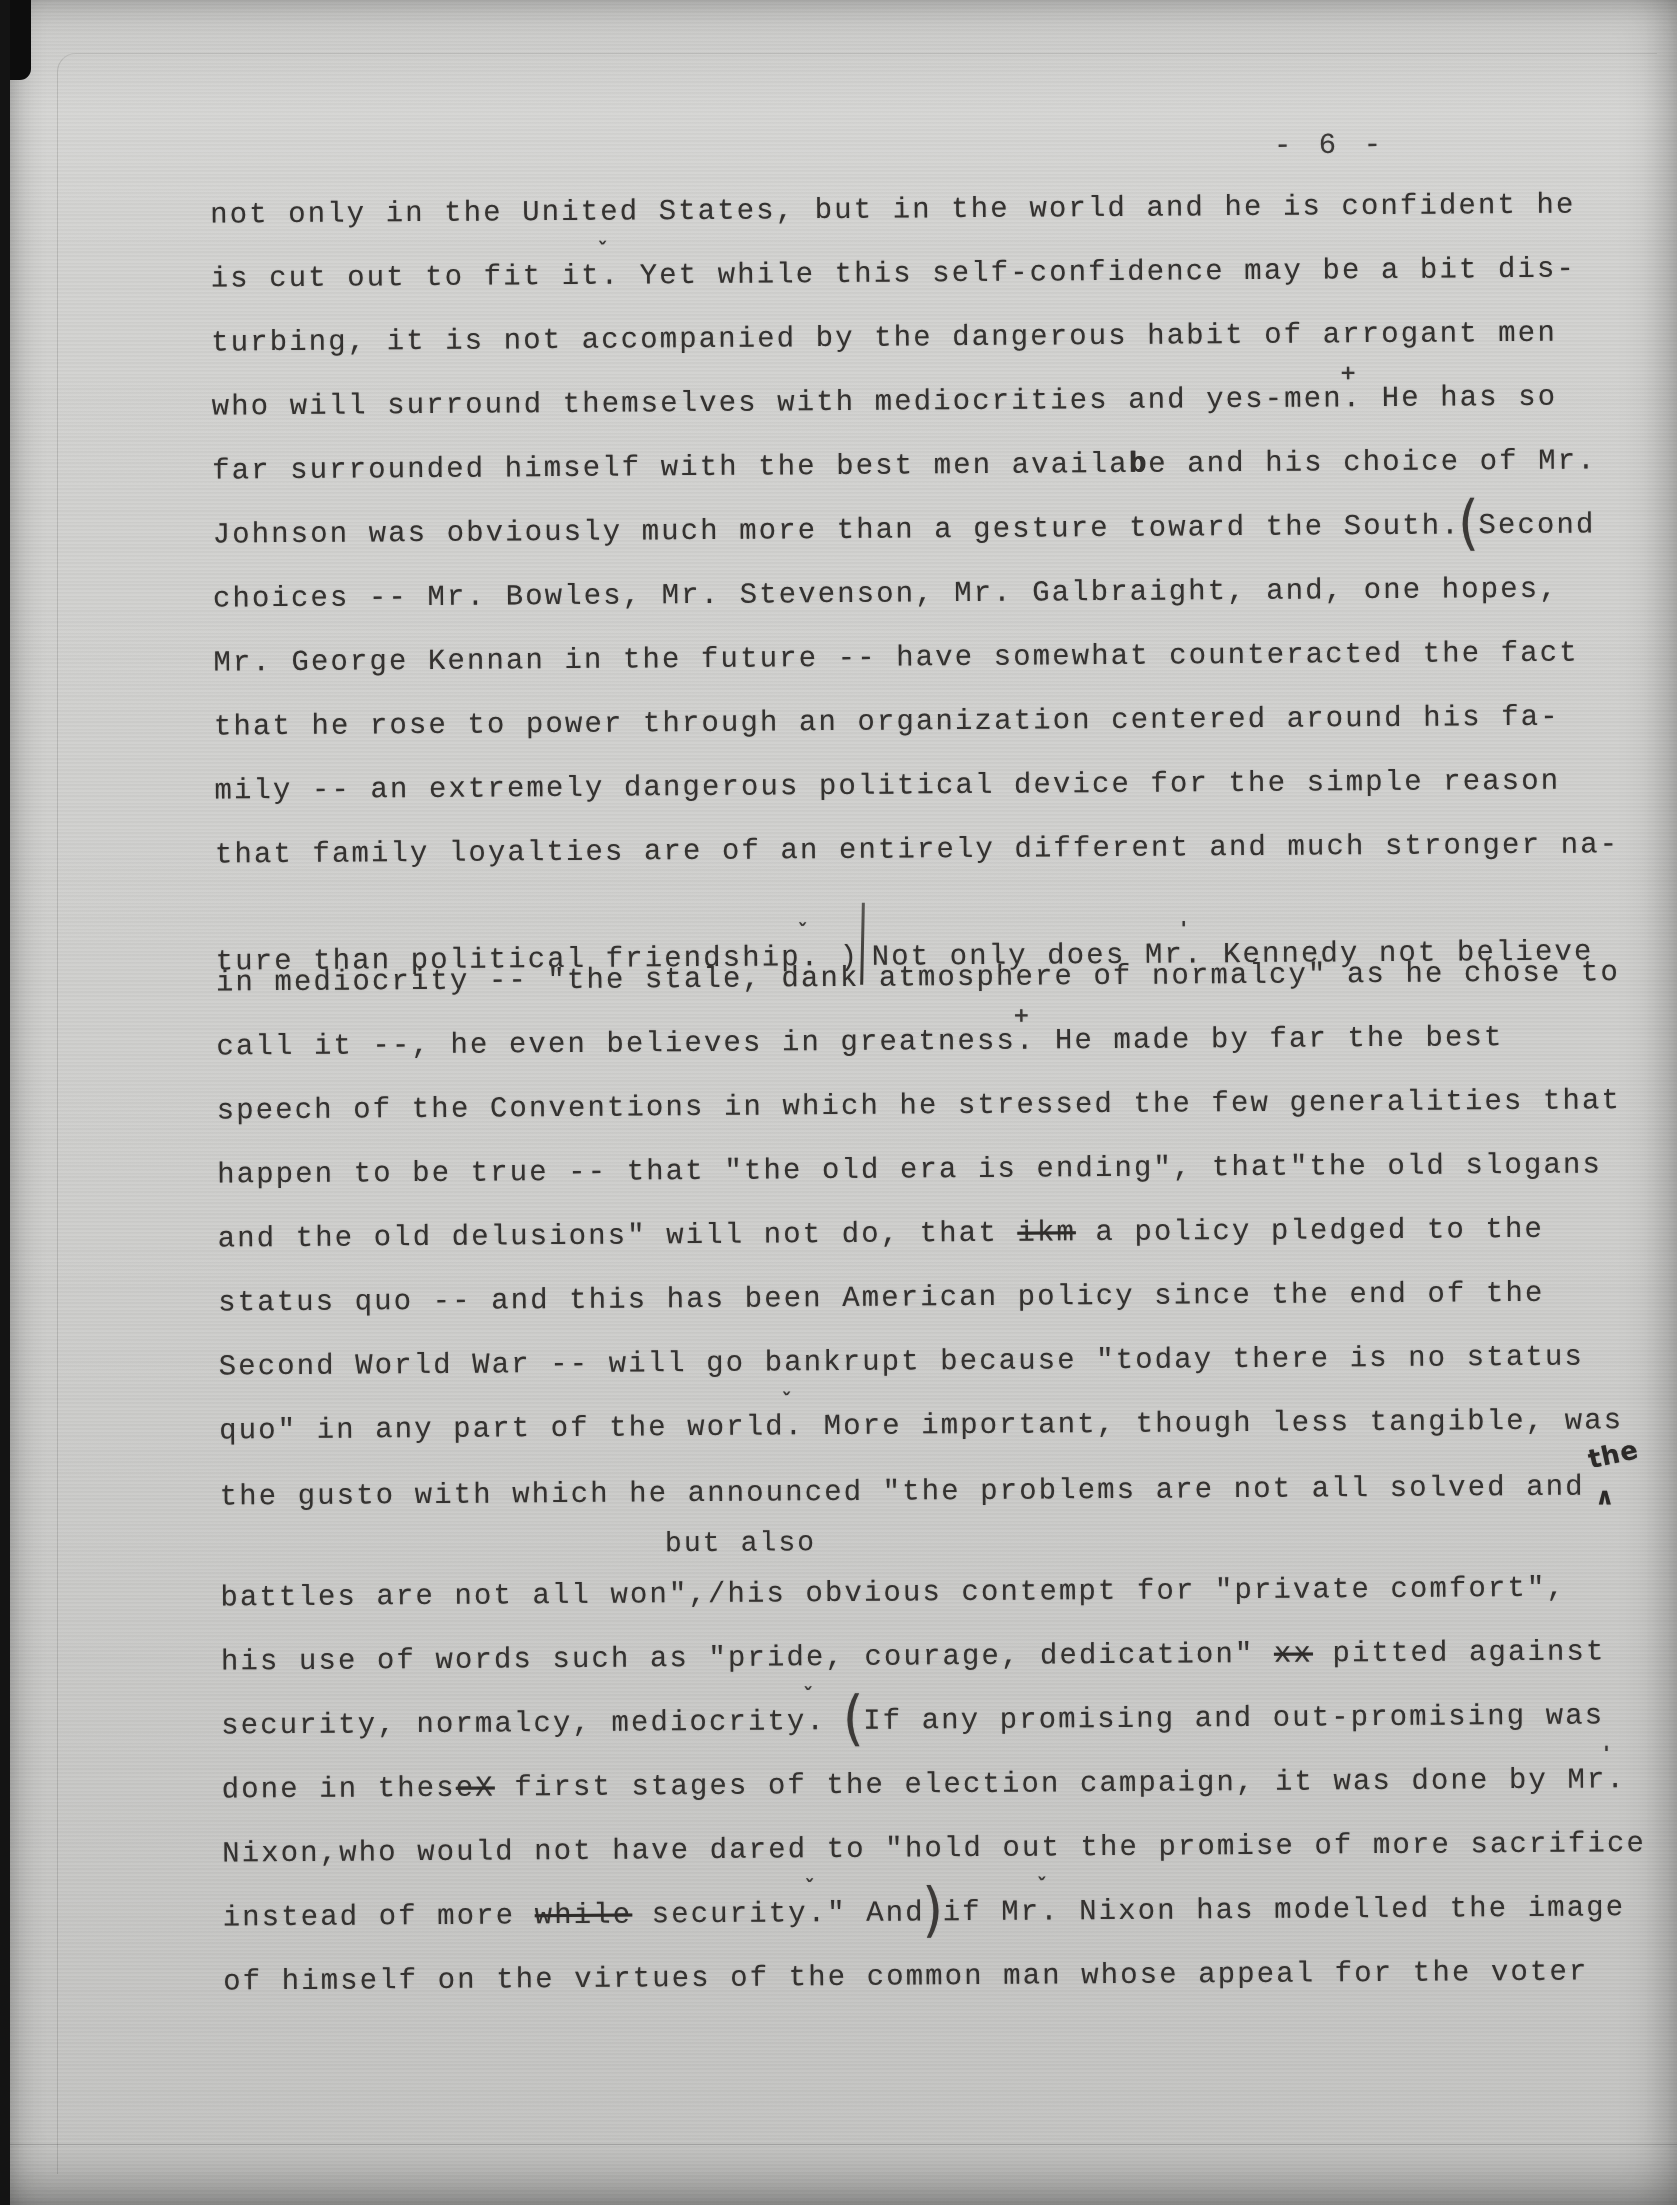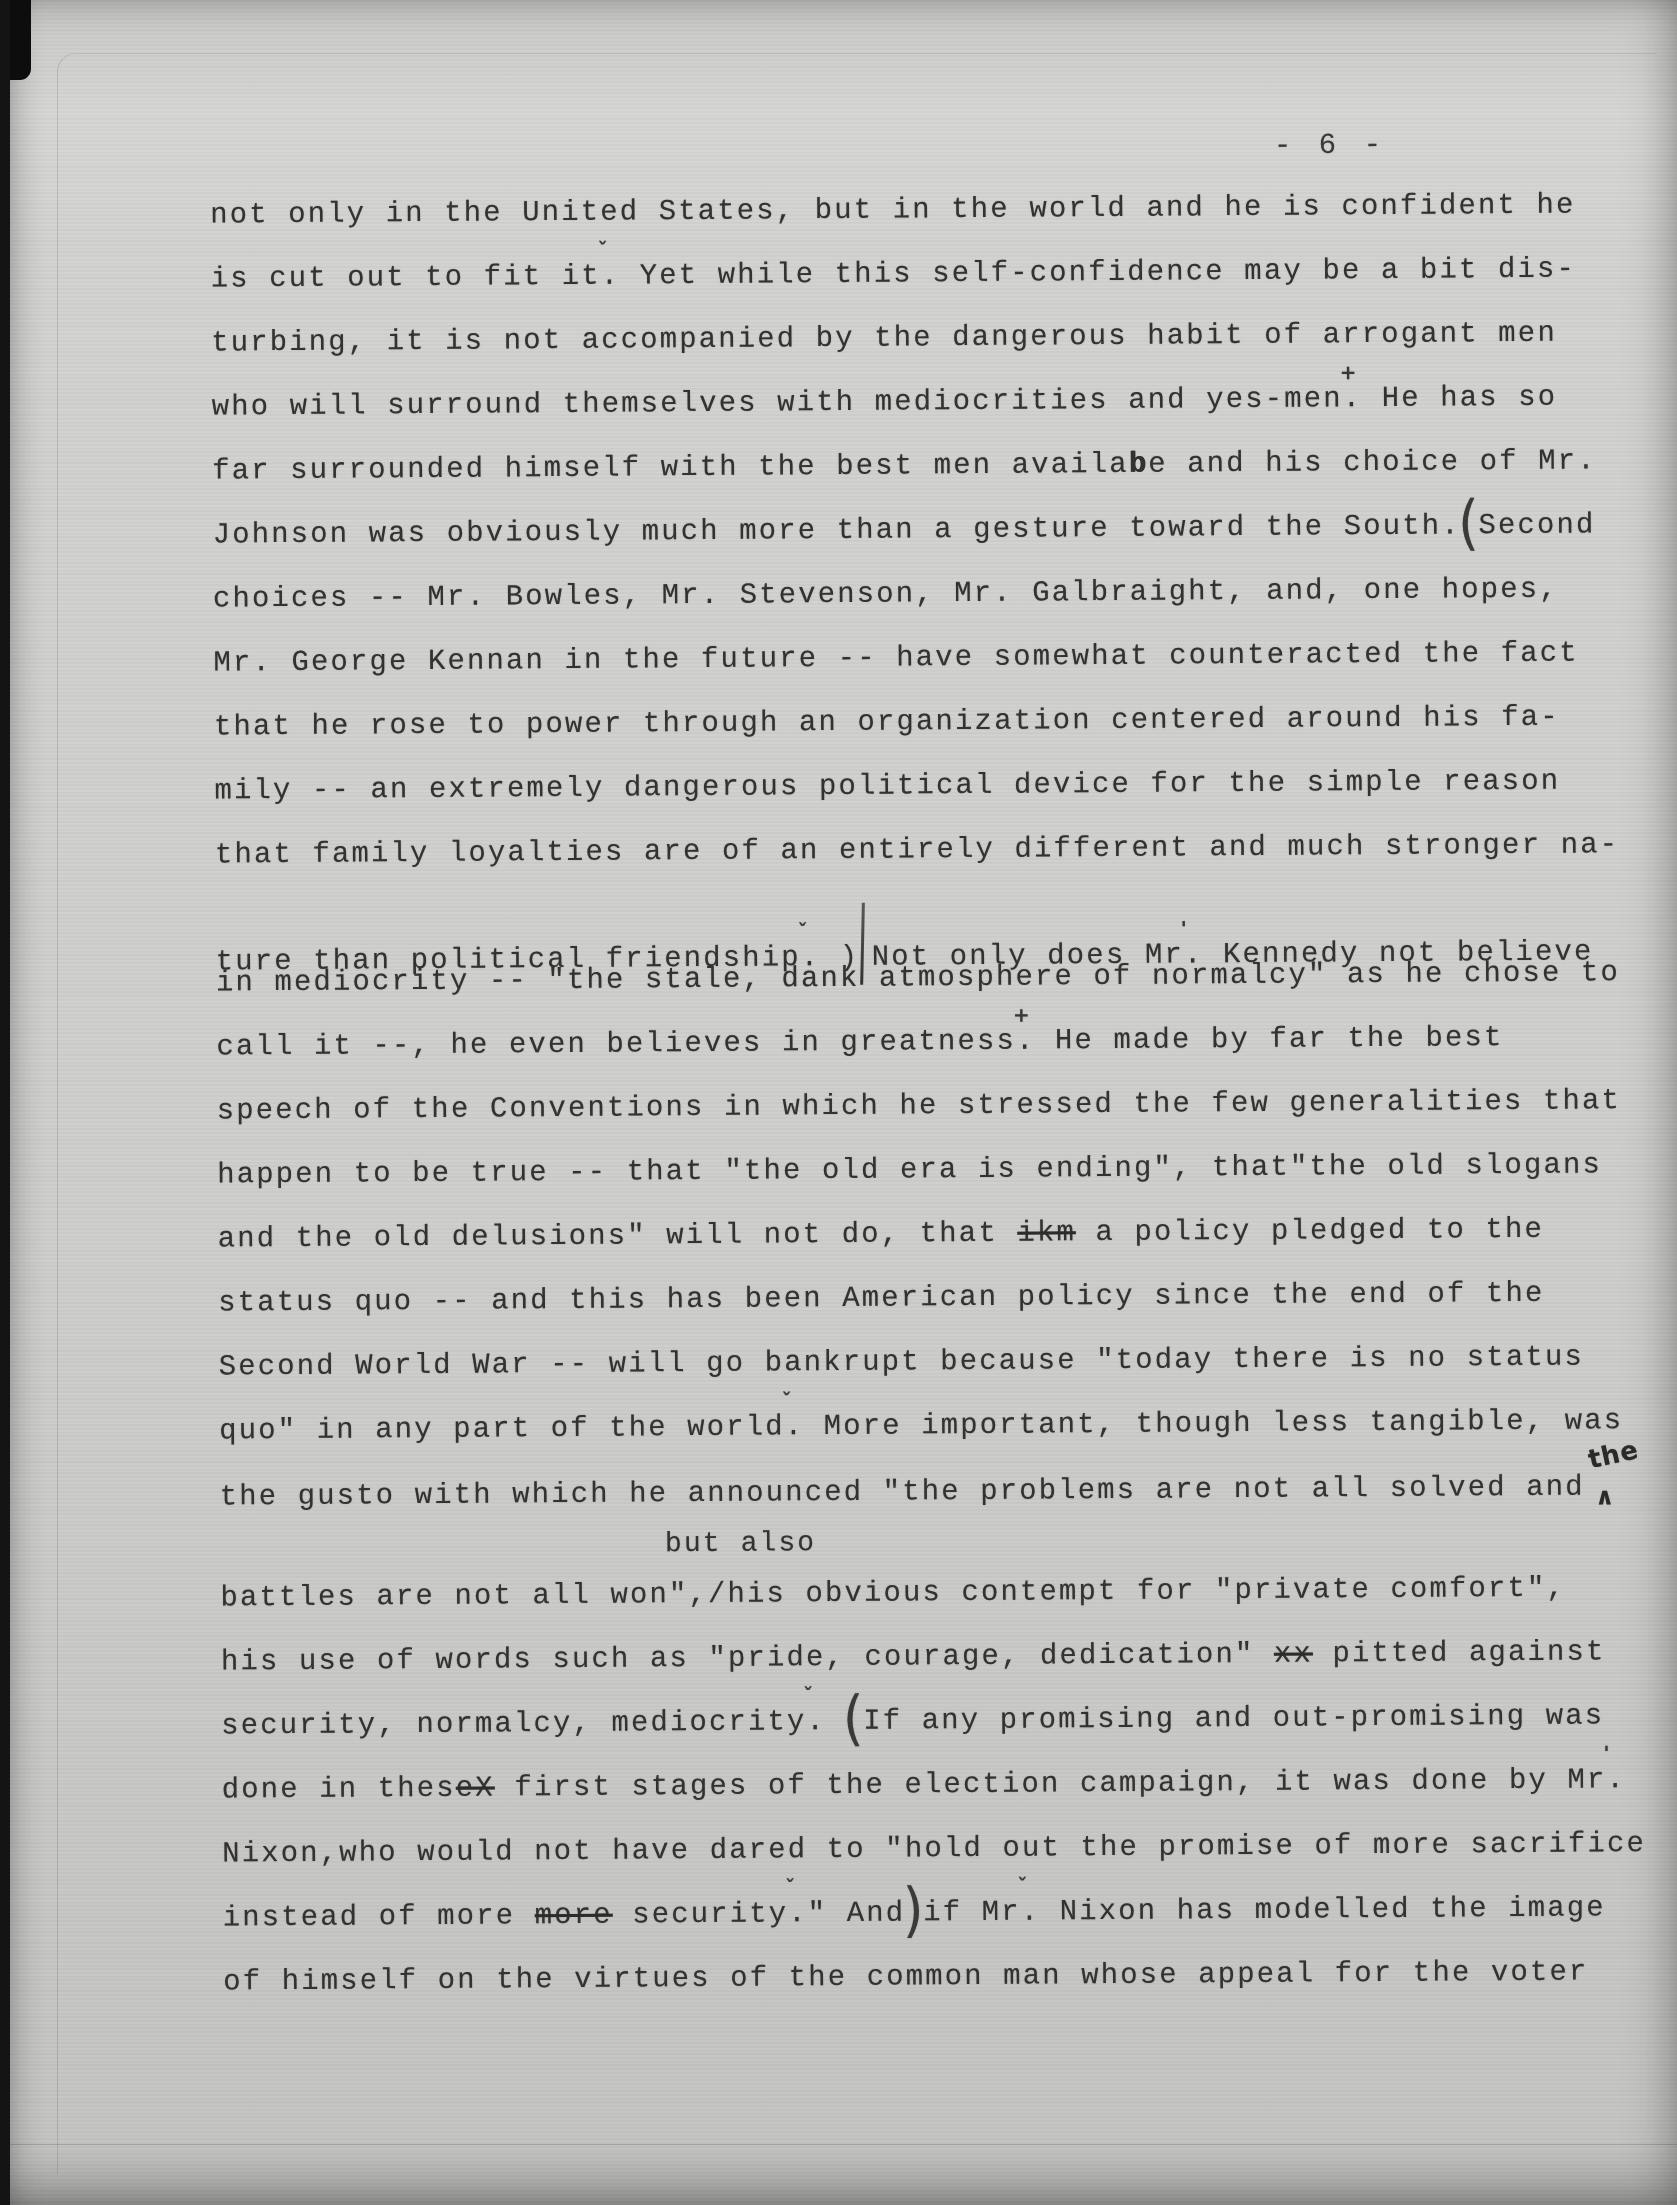--- a/index.html
+++ b/index.html
@@ -121,18 +121,18 @@
       <div class="line"><span class="seg-text">status quo -- and this has been American policy since the end of the</span></div>
       <div class="line"><span class="seg-text">Second World War -- will go bankrupt because "today there is no status</span></div>
       <div class="line"><span class="seg-text">quo" in any part of the world.</span><span class="seg-mark">ˇ</span><span class="seg-text"> More important, though less tangible, was</span></div>
       <div class="line"><span class="seg-text">the gusto with which he announced "the problems are not all solved and</span><span class="seg-hand">the</span><span class="seg-caret">∧</span></div>
       <div class="line insert"><span class="seg-text">but also</span></div>
       <div class="line"><span class="seg-text">battles are not all won",/his obvious contempt for "private comfort",</span></div>
       <div class="line"><span class="seg-text">his use of words such as "pride, courage, dedication" </span><span class="seg-struck">xx</span><span class="seg-text"> pitted against</span></div>
       <div class="line"><span class="seg-text">security, normalcy, mediocrity.</span><span class="seg-mark">ˇ</span><span class="seg-text"> </span><span class="seg-paren">(</span><span class="seg-text">If any promising and out-promising was</span></div>
       <div class="line"><span class="seg-text">done in thes</span><span class="seg-struck">eX</span><span class="seg-text"> first stages of the election campaign, it was done by Mr.</span><span class="seg-mark">'</span></div>
       <div class="line"><span class="seg-text">Nixon,who would not have dared to "hold out the promise of more sacrifice</span></div>
-      <div class="line"><span class="seg-text">instead of more </span><span class="seg-struck">more</span><span class="seg-text"> security.</span><span class="seg-mark">ˇ</span><span class="seg-text">" And</span><span class="seg-paren">)</span><span class="seg-text">if Mr.</span><span class="seg-mark">ˇ</span><span class="seg-text"> Nixon has modelled the image</span></div>
+      <div class="line"><span class="seg-text">instead of more </span><span class="seg-struck">while</span><span class="seg-text"> security.</span><span class="seg-mark">ˇ</span><span class="seg-text">" And</span><span class="seg-paren">)</span><span class="seg-text">if Mr.</span><span class="seg-mark">ˇ</span><span class="seg-text"> Nixon has modelled the image</span></div>
       <div class="line"><span class="seg-text">of himself on the virtues of the common man whose appeal for the voter</span></div>
     </div>
   <div class="bottom-shade"></div>
 </div>
 
 
 </body></html>

